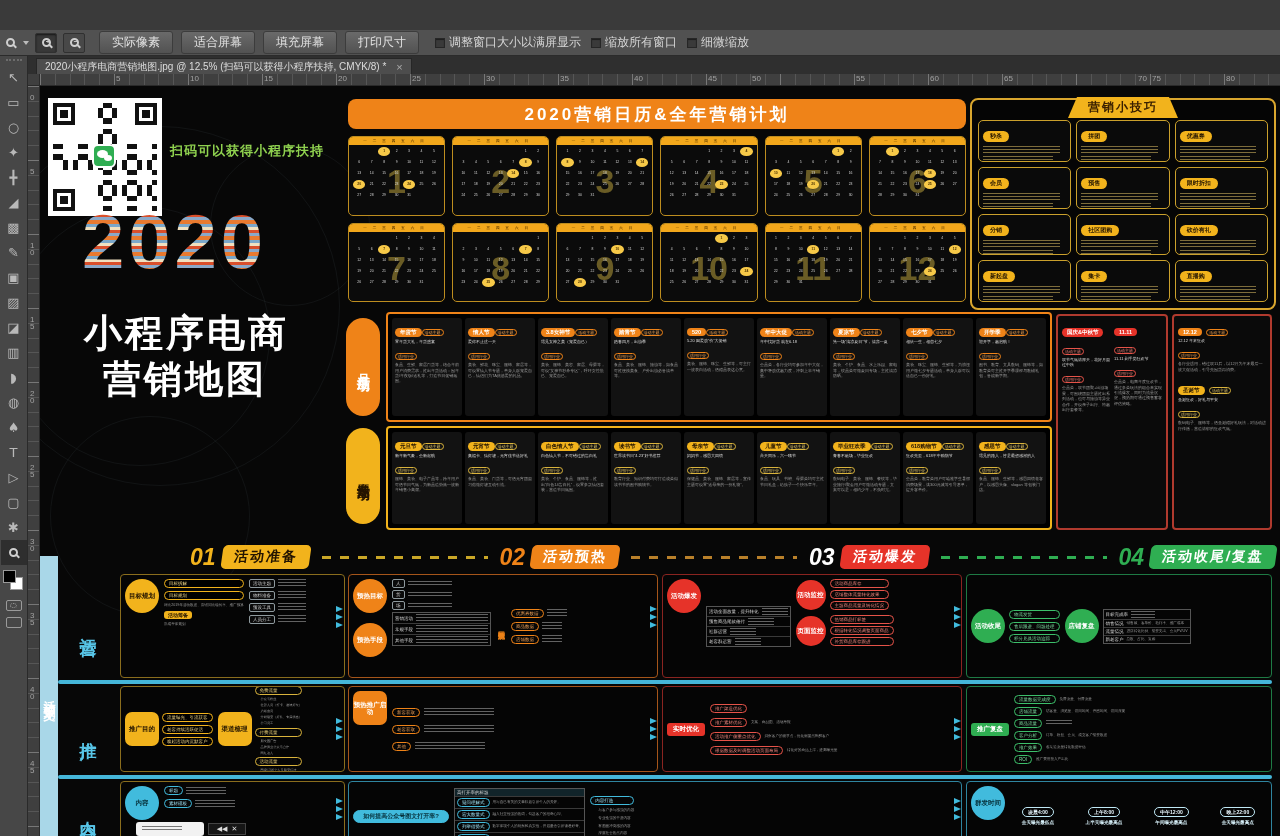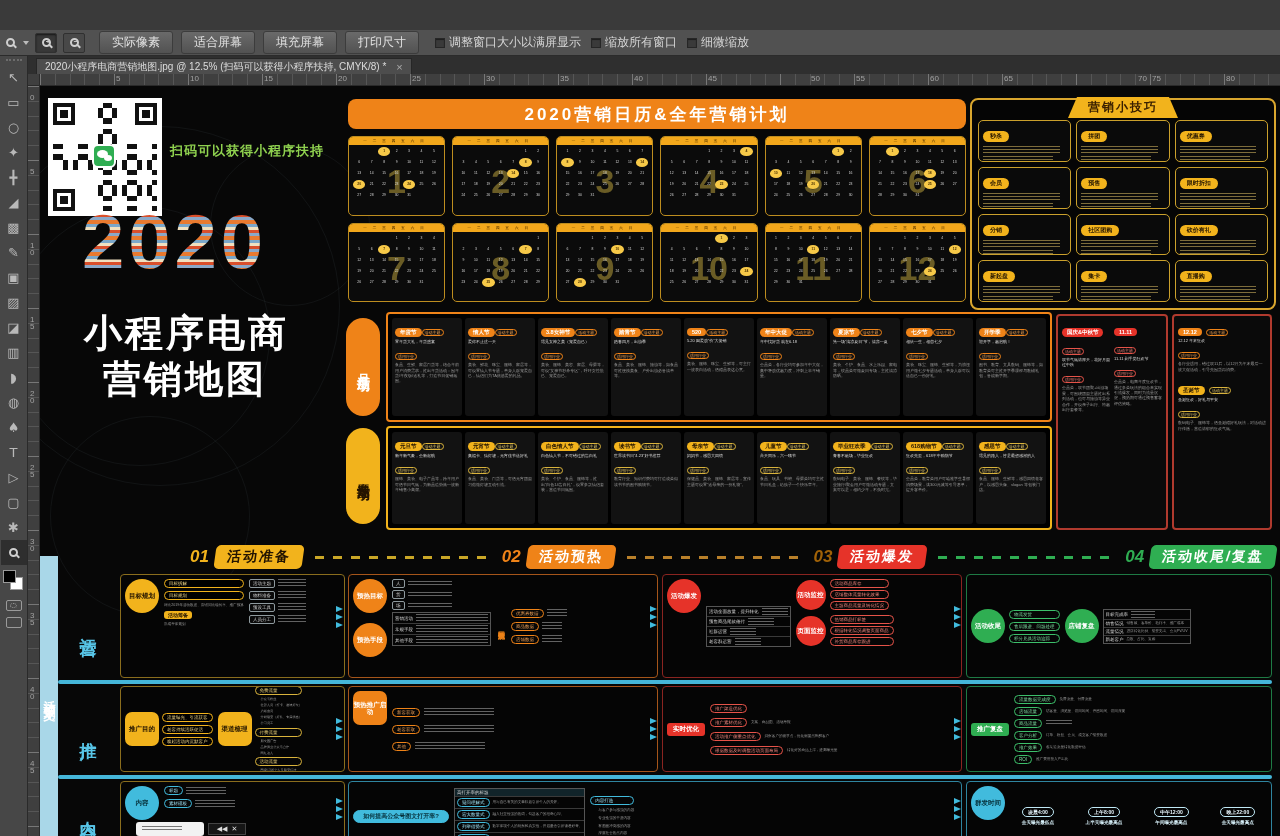--- a/index.html
+++ b/index.html
@@ -123,21 +123,21 @@
   .thm { font-size:4px; color:#ddd; line-height:1.3; display:block; }
   .indt { font-size:4px; color:#9a9a9a; line-height:1.35; display:block; }
   #redbox { position:absolute; left:1016px; top:228px; width:112px; height:216px; border:2px solid #b03a2e; border-radius:4px;
     background:#0a0a0a; display:flex; gap:4px; padding:4px; }
   #redbox > div { flex:1; }
   #tall12 { position:absolute; left:1132px; top:228px; width:100px; height:216px; border:2px solid #b03a2e; border-radius:4px;
     background:#0a0a0a; padding:4px; display:flex; flex-direction:column; gap:6px; }
 
   
   #phase-band { position:absolute; left:150px; top:455px; width:1086px; height:32px; display:flex; align-items:center; }
-  .pnum { font-size:17px; font-weight:900; font-style:italic; margin-right:6px;text-align:right; }
+  .pnum { font-size:23px; font-weight:900; font-style:italic; margin-right:6px;text-align:right; }
   .pbadge { transform:skewX(-8deg); border-radius:5px; padding:3px 12px; font-size:14px; font-weight:900; letter-spacing:2px; white-space:nowrap; }
   .pdash { flex:1; height:3px; margin:0 12px; }
 
   
   #bluebar { position:absolute; left:0; top:470px; width:18px; height:280px; background:#a9d7e8;
     display:flex; align-items:center; justify-content:center; color:#fff; font-size:12px; font-weight:700; }
   .rowlbl { position:absolute; left:18px; width:60px; display:flex; align-items:center; justify-content:center;
     color:#58c6e8; font-size:17px; font-weight:900; letter-spacing:2px; }
   .cellbox { position:absolute; background:#050505; border-radius:4px; padding:4px; display:flex; gap:5px; overflow:hidden; }
   .b-y { border:1px solid #8a6d1d; } .b-o { border:1px solid #a5551a; }
@@ -231,21 +231,21 @@
   <div id="ruler-top">
       <span class="rnum" style="left: 76px;">5</span>
       <span class="rnum" style="left: 150px;">10</span>
       <span class="rnum" style="left: 224px;">15</span>
       <span class="rnum" style="left: 298px;">20</span>
       <span class="rnum" style="left: 372px;">25</span>
       <span class="rnum" style="left: 446px;">30</span>
       <span class="rnum" style="left: 520px;">35</span>
       <span class="rnum" style="left: 594px;">40</span>
       <span class="rnum" style="left: 668px;">45</span>
-      <span class="rnum" style="left: 771px;">50</span>
+      <span class="rnum" style="left: 712px;">50</span>
       <span class="rnum" style="left: 816px;">55</span>
       <span class="rnum" style="left: 890px;">60</span>
       <span class="rnum" style="left: 964px;">65</span>
       <span class="rnum" style="left: 1098px;">70</span>
       <span class="rnum" style="left: 1112px;">75</span>
       <span class="rnum" style="left: 1186px;">80</span>
     </div>
   <div id="ruler-left">
       <span class="rnum" style="top: 8px;">0</span>
       <span class="rnum" style="top: 82px;">5</span>
@@ -1382,21 +1382,21 @@
           <span class="pnum" style="color: rgb(242, 179, 28);">01</span>
           <span class="pbadge" style="background: rgb(242, 179, 28); color: rgb(35, 20, 0);">活动准备</span>
         </div>
         <div class="pdash" style="background: repeating-linear-gradient(90deg, rgb(202, 167, 39) 0px, rgb(202, 167, 39) 9px, transparent 9px, transparent 18px);"></div>
         <div class="pgroup" style="display: flex; align-items: center;">
           <span class="pnum" style="color: rgb(239, 131, 24);">02</span>
           <span class="pbadge" style="background: rgb(239, 131, 24); color: rgb(255, 255, 255);">活动预热</span>
         </div>
         <div class="pdash" style="background: repeating-linear-gradient(90deg, rgb(185, 128, 42) 0px, rgb(185, 128, 42) 9px, transparent 9px, transparent 18px);"></div>
         <div class="pgroup" style="display: flex; align-items: center;">
-          <span class="pnum" style="color: #a16207;">03</span>
+          <span class="pnum" style="color: #ffffff;">03</span>
           <span class="pbadge" style="background: rgb(230, 51, 41); color: rgb(255, 255, 255);">活动爆发</span>
         </div>
         <div class="pdash" style="background: repeating-linear-gradient(90deg, rgb(47, 174, 82) 0px, rgb(47, 174, 82) 9px, transparent 9px, transparent 18px);"></div>
         <div class="pgroup" style="display: flex; align-items: center;">
           <span class="pnum" style="color: rgb(47, 174, 82);">04</span>
           <span class="pbadge" style="background: rgb(47, 174, 82); color: rgb(255, 255, 255);">活动收尾/复盘</span>
         </div>
       </div>
 
     <div id="bluebar">

